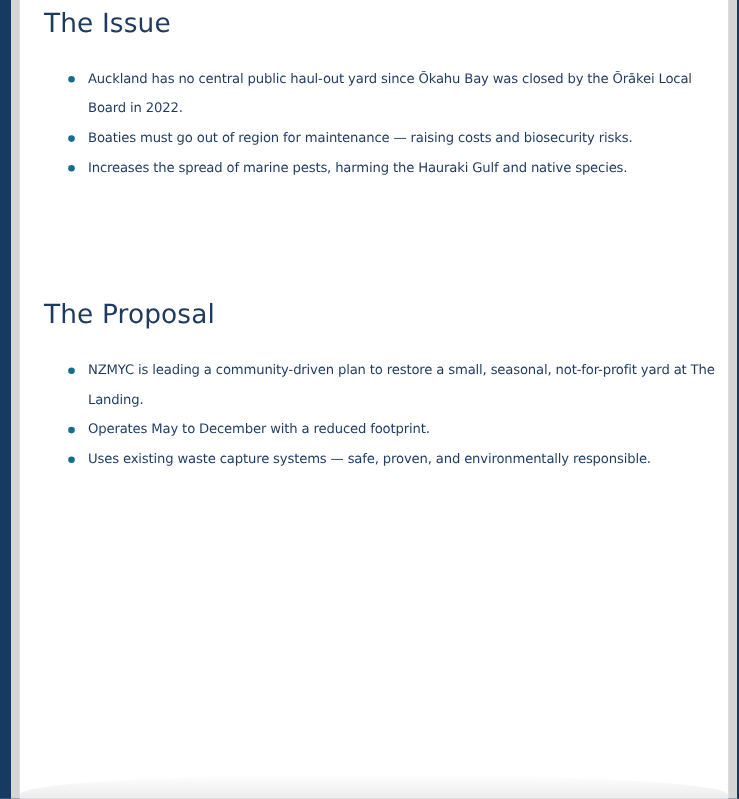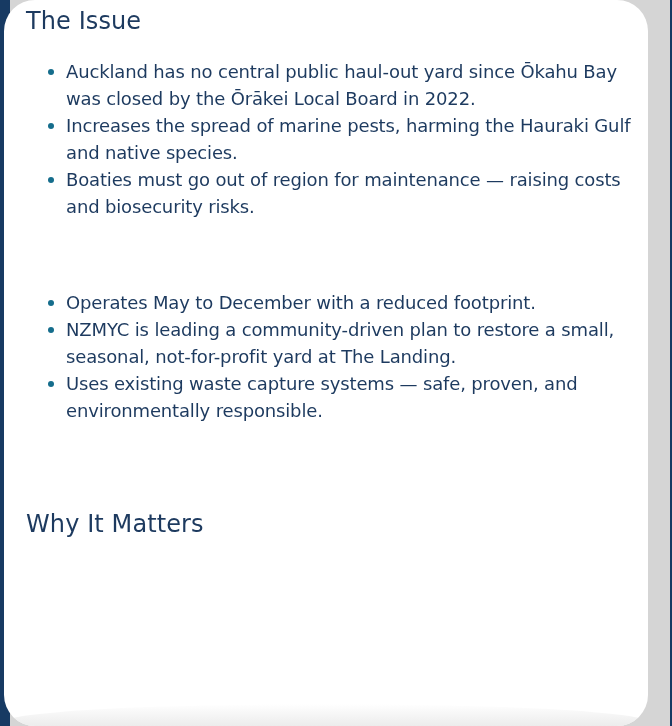--- a/index.html
+++ b/index.html
@@ -13,27 +13,26 @@
     .frame {
       position: absolute;
       left: 10px;
       top: 0;
       width: 660px;
       height: 726px;
       background: #d5d5d5;
     }
     .panel {
       position: absolute;
-      left: 4px;
+      left: 18px;
       top: 0;
       width: 644px;
       height: 726px;
       background: #ffffff;
       overflow: hidden;
-      border-radius: 31px;
     }
     .panel::after {
       content: "";
       position: absolute;
       left: 0; right: 0; bottom: 0;
       height: 22px;
       background: linear-gradient(to bottom, rgba(255,255,255,0), rgba(236,236,236,1));
       border-radius: 60% 60% 0 0 / 100% 100% 0 0;
       pointer-events: none;
     }
@@ -55,21 +54,21 @@
       color: #1d3a5f;
     }
     ul {
       list-style: none;
       margin: 0;
       padding: 0 0 0 40px;
     }
     li {
       position: relative;
       font-family: "DejaVu Sans", sans-serif;
-      font-size: 18px;
+      font-size: 12px;
       line-height: 27px;
       color: #1d3a5f;
       letter-spacing: -0.15px;
     }
     li::before {
       content: "";
       position: absolute;
       left: -18px;
       top: 11px;
       width: 6px;
@@ -89,33 +88,33 @@
 <body>
 
 <div class="frame"></div>
 <div class="panel">
   <div class="content">
 
     <div class="section s1">
       <h2>The Issue</h2>
       <ul>
         <li>Auckland has no central public haul-out yard since Ōkahu Bay was closed by the Ōrākei Local Board in 2022.</li>
+        <li>Boaties must go out of region for maintenance — raising costs and biosecurity risks.</li>
         <li>Increases the spread of marine pests, harming the Hauraki Gulf and native species.</li>
-        <li>Boaties must go out of region for maintenance — raising costs and biosecurity risks.</li>
       </ul>
     </div>
 
     <div class="section s2">
+      <h2>The Proposal</h2>
       <ul>
+        <li>NZMYC is leading a community-driven plan to restore a small, seasonal, not-for-profit yard at The Landing.</li>
         <li>Operates May to December with a reduced footprint.</li>
-        <li>NZMYC is leading a community-driven plan to restore a small, seasonal, not-for-profit yard at The Landing.</li>
         <li>Uses existing waste capture systems — safe, proven, and environmentally responsible.</li>
       </ul>
     </div>
 
     <div class="section s3">
-      <h2>Why It Matters</h2>
       <ul>
       </ul>
     </div>
 
   </div>
 </div>
 
 </body></html>

